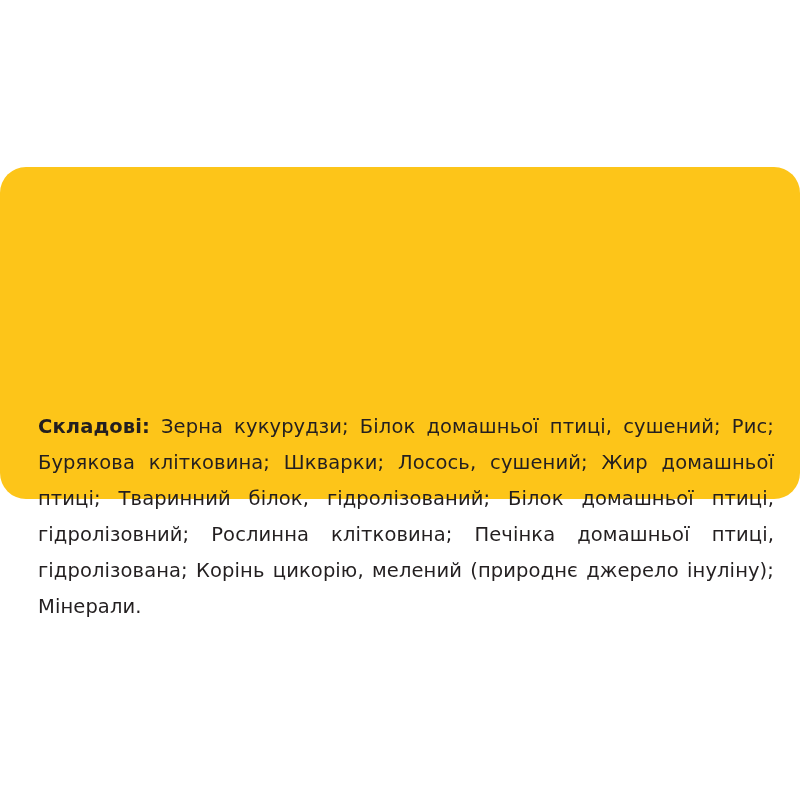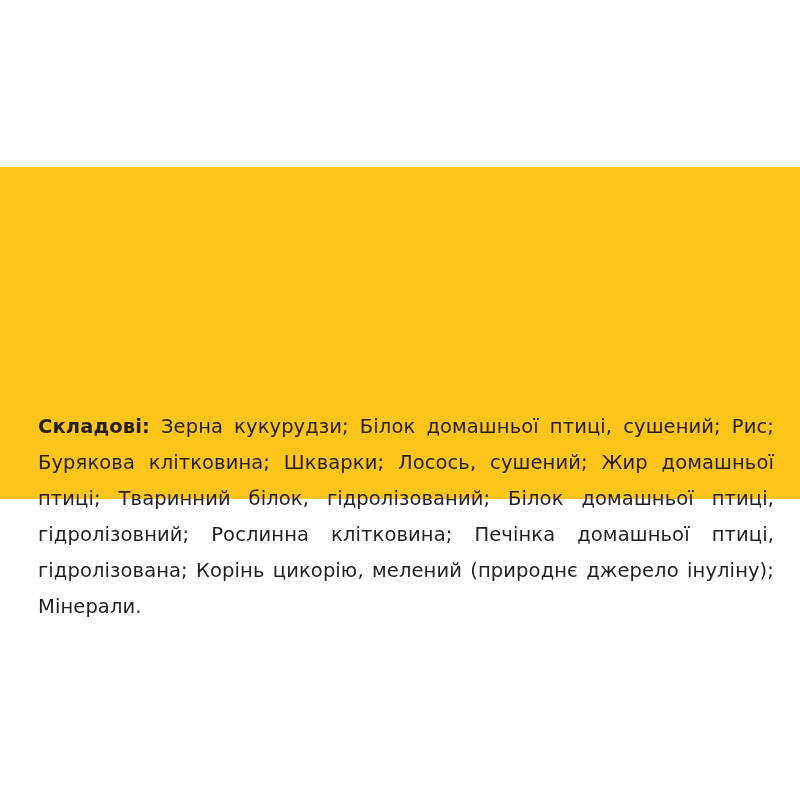--- a/index.html
+++ b/index.html
@@ -19,20 +19,21 @@
     height: 800px;
     background: #ffffff;
   }
   .label-band {
     position: absolute;
     left: 0;
     top: 167px;
     width: 800px;
     height: 332px;
     background: #fdc519;
+    border-radius: 26px;
   }
   .ingredients-block {
     position: absolute;
     left: 38px;
     top: 222px;
     width: 736px;
     color: #231f20;
     font-size: 19.5px;
     line-height: 36px;
     text-align: justify;

